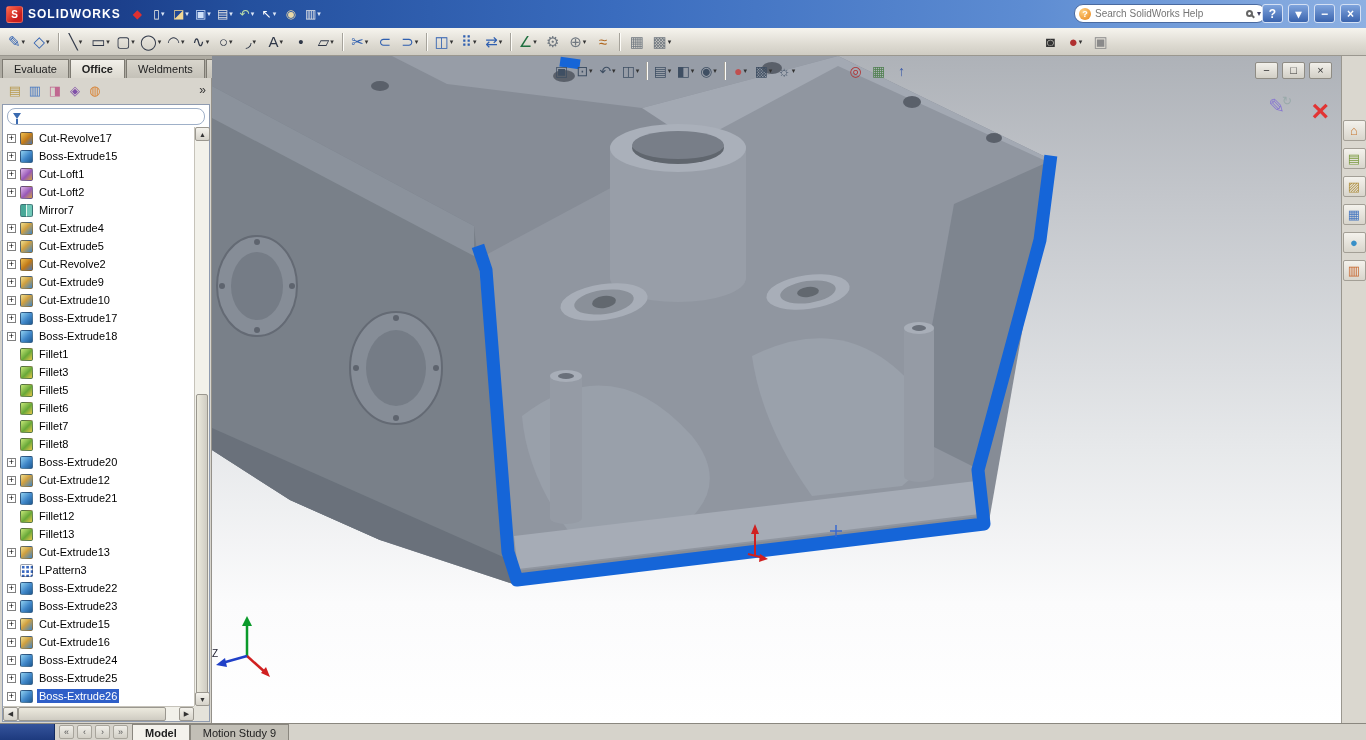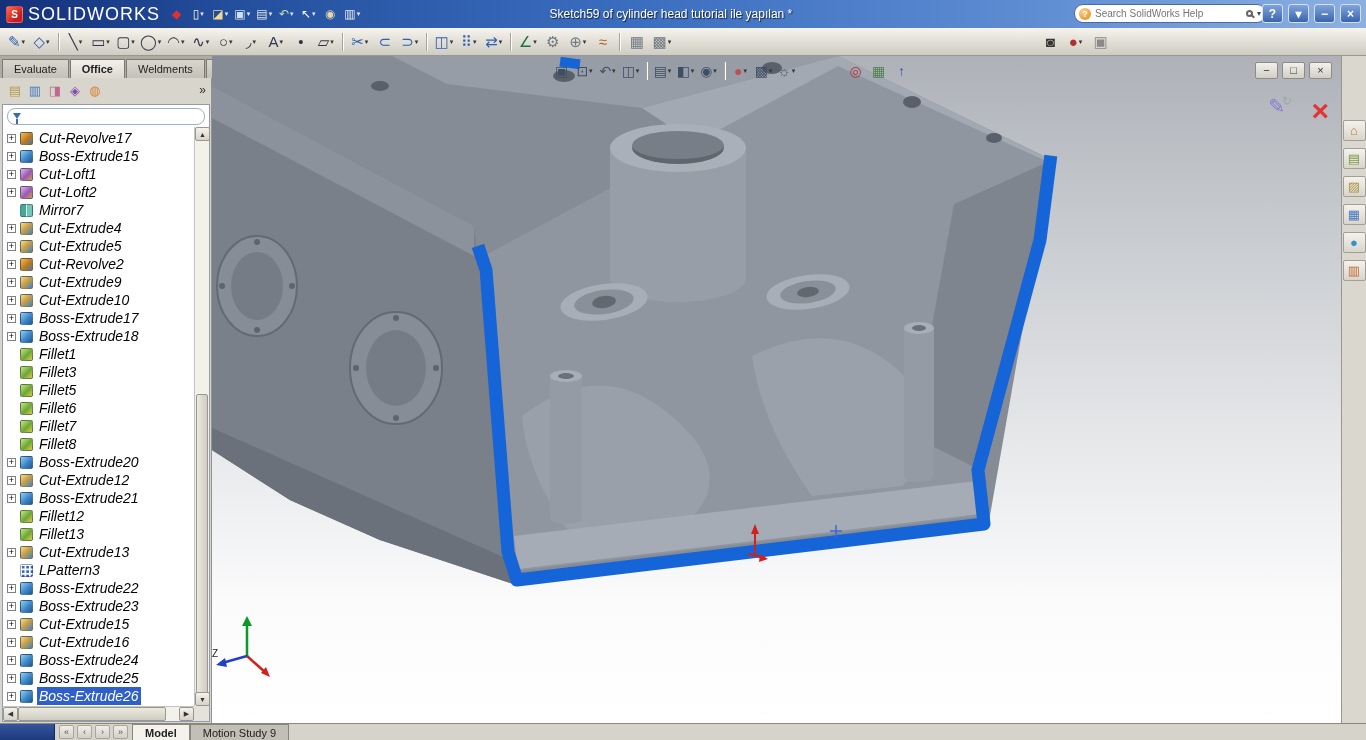--- a/index.html
+++ b/index.html
@@ -4,21 +4,21 @@
 <style>
   * { box-sizing: border-box; margin: 0; padding: 0; }
   html,body { width:1366px; height:740px; overflow:hidden; font-family:"Liberation Sans",sans-serif; font-size:11px; background:#d6d3cb; }
 
   
   .titlebar { position:absolute; left:0; top:0; width:1366px; height:28px;
     background:linear-gradient(90deg,#14307a 0%,#24509e 18%,#3a6cbe 45%,#5d8cd2 75%,#8db0e2 100%);
     display:flex; align-items:center; color:#fff; }
   .logo { display:flex; align-items:center; gap:5px; padding:0 10px 0 6px; height:100%; }
   .logo-mark { width:17px; height:17px; border-radius:3px; background:linear-gradient(135deg,#ff6a4a,#c81e1e 70%); border:1px solid #fff3; display:inline-flex; align-items:center; justify-content:center; color:#fff; font-weight:bold; font-size:10px; }
-  .brand { font-weight:normal; font-size:18px; letter-spacing:1px; color:#fff; }
+  .brand { font-weight:bold; font-size:12px; letter-spacing:1px; color:#fff; }
   .ds { color:#e03030; font-size:12px; margin:0 6px 0 2px; }
   .tb-icons { display:flex; align-items:center; }
   .titlebar .tbtn { height:20px; min-width:20px; }
   .titlebar .tbtn .glyph { font-size:12px; }
   .titlebar .tbtn .arr { color:#dce6f6; }
   .win-title { position:absolute; left:50%; top:0; transform:translateX(-55%); height:28px; display:flex; align-items:center; font-size:12px; color:#fff; text-shadow:1px 1px 1px #123; white-space:nowrap; }
   .searchbox { position:absolute; right:100px; top:4px; width:192px; height:19px; background:#fff; border:1px solid #4a6aa0; border-radius:9px; display:flex; align-items:center; padding:0 4px; gap:4px; color:#777; }
   .helpball { width:12px; height:12px; border-radius:50%; background:radial-gradient(circle at 35% 30%,#ffd080,#e88418); color:#fff; font-size:9px; font-weight:bold; display:inline-flex; align-items:center; justify-content:center; }
   .searchbox input { flex:1; border:none; outline:none; font-size:10px; color:#555; font-family:"Liberation Sans",sans-serif; background:transparent; }
   .lens { width:7px; height:7px; border:2px solid #666; border-radius:50%; position:relative; flex:none; }
@@ -56,21 +56,21 @@
   .filter-row { height:22px; display:flex; align-items:center; padding:2px 4px; }
   .filter-field { flex:1; height:17px; border:1px solid #9fb0c8; border-radius:8px; display:flex; align-items:center; padding:0 5px; gap:4px; }
   .funnel { width:0; height:0; border-left:4px solid transparent; border-right:4px solid transparent; border-top:6px solid #3a6ab0; position:relative; }
   .funnel:after { content:''; position:absolute; left:-1px; top:0; width:2px; height:5px; background:#3a6ab0; }
   .filter-field input { flex:1; border:none; outline:none; font-size:10px; font-family:"Liberation Sans",sans-serif; }
   .tree { position:absolute; left:0; top:24px; right:15px; bottom:15px; overflow:hidden; }
   .trow { height:18px; display:flex; align-items:center; padding-left:4px; white-space:nowrap; }
   .exp { width:9px; height:9px; border:1px solid #808080; background:#fff; font-size:9px; line-height:7px; text-align:center; color:#000; margin-right:4px; flex:none; }
   .exp.none { border:none; background:transparent; }
   .ficon { width:13px; height:13px; border-radius:2px; border:1px solid rgba(40,50,70,.45); margin-right:4px; flex:none; }
-  .tlabel { font-size:14px; color:#000; padding:1px 2px;font-style:italic; }
+  .tlabel { font-size:11px; color:#000; padding:1px 2px; }
   .trow.sel .tlabel { background:var(--selection); color:#fff; }
   
   .vscroll { position:absolute; right:0; top:22px; bottom:15px; width:15px; background:#f2f1ea; border-left:1px solid #c6c3ba; }
   .hscroll { position:absolute; left:0; bottom:0; right:15px; height:15px; background:#f2f1ea; border-top:1px solid #c6c3ba; display:flex; }
   .sbtn { width:15px; height:14px; background:linear-gradient(180deg,#f4f2ec,#d5d2c9); border:1px solid #9a978f; border-radius:2px; font-size:7px; color:#333; display:flex; align-items:center; justify-content:center; flex:none; }
   .vthumb { position:absolute; left:1px; right:1px; top:267px; height:300px; background:linear-gradient(90deg,#eceade,#cfccc2); border:1px solid #9a978f; border-radius:2px; }
   .hthumb { margin:0; width:148px; height:14px; background:linear-gradient(180deg,#eceade,#cfccc2); border:1px solid #9a978f; border-radius:2px; }
   .vscroll .sbtn { position:absolute; left:0; }
   .corner { position:absolute; right:0; bottom:0; width:15px; height:15px; background:#e4e2da; }
 
@@ -140,21 +140,20 @@
         <span class="arr">▾</span>
       </span>
       <span class="tbtn">
         <span class="glyph" style="color: rgb(232, 216, 168);">◉</span>
       </span>
       <span class="tbtn">
         <span class="glyph" style="color: rgb(232, 232, 232);">▥</span>
         <span class="arr">▾</span>
       </span>
     </div>
-  <div class="win-title">Sketch59 of cylinder head tutorial ile yapılan *</div>
   <div class="searchbox">
     <span class="helpball">?</span>
     <input type="text" placeholder="Search SolidWorks Help" style="">
     <span class="lens"></span>
     <span class="sb-arr">▾</span>
   </div>
   <div class="winbtns">
       <span class="tbtn">
         <span class="glyph">?</span>
       </span>

